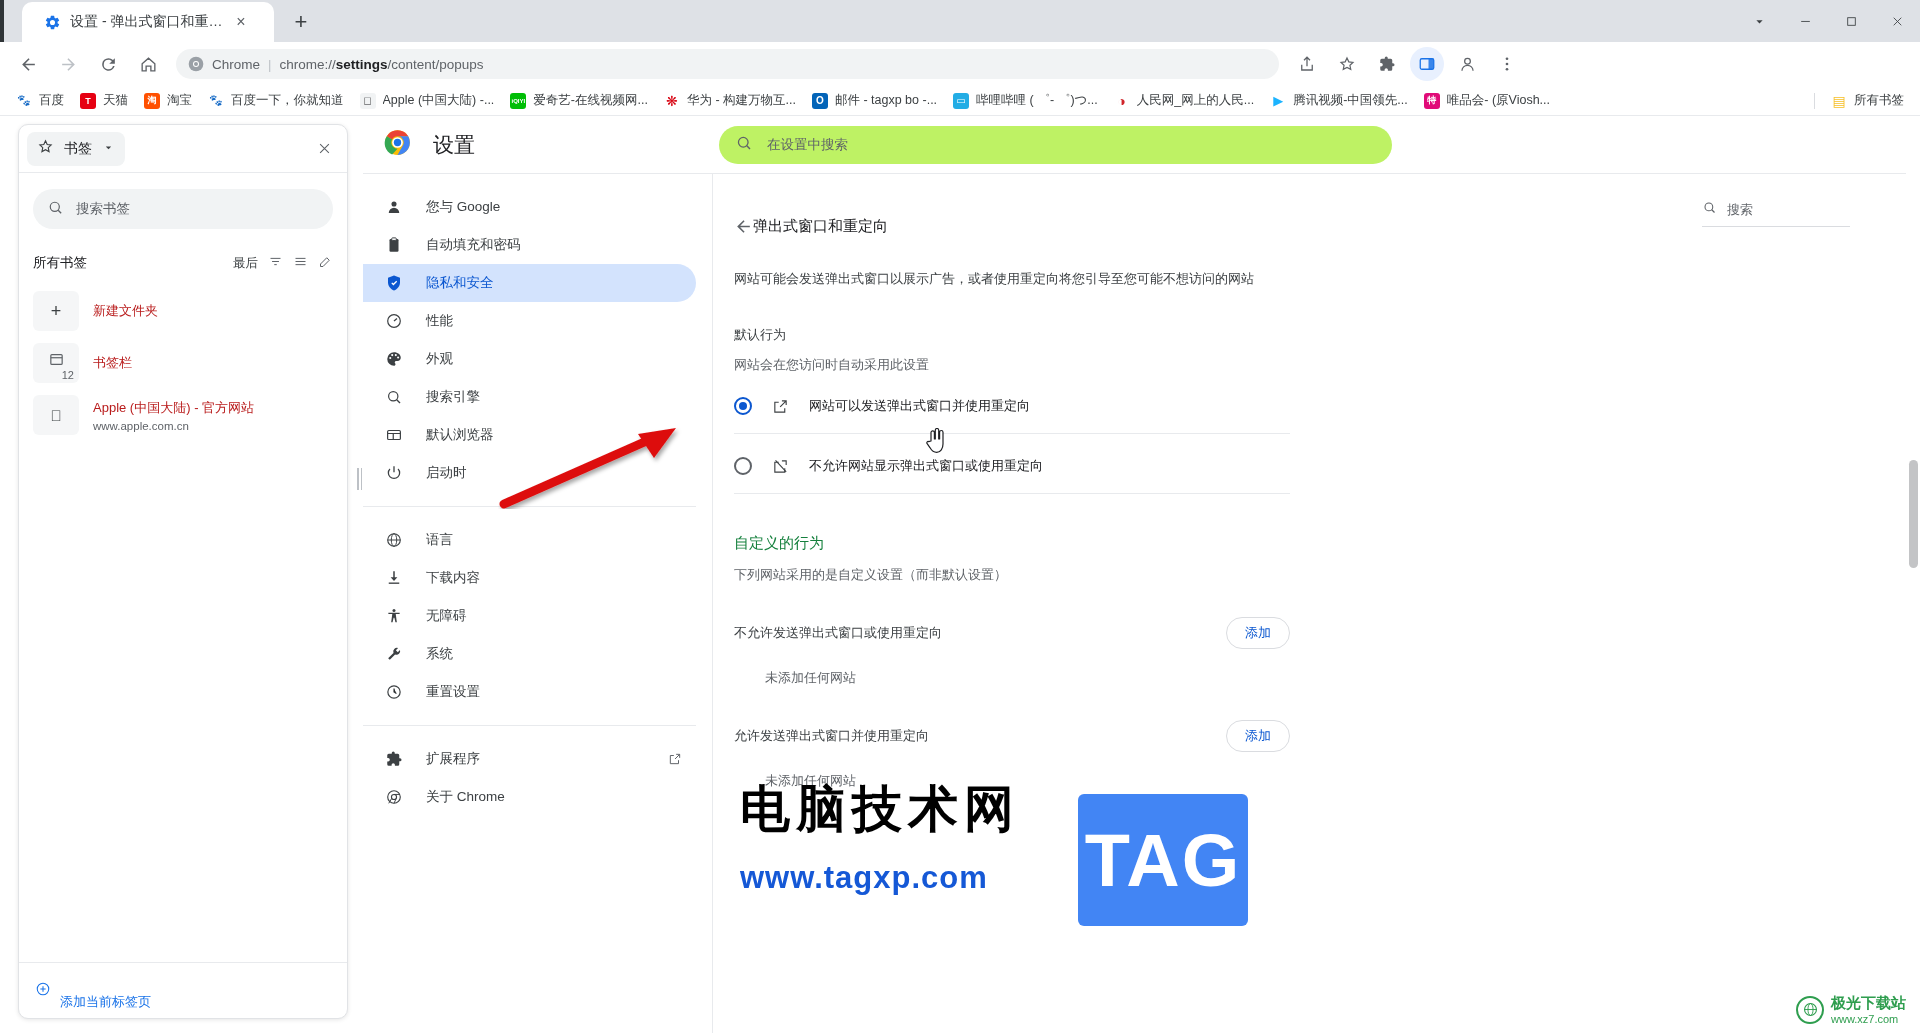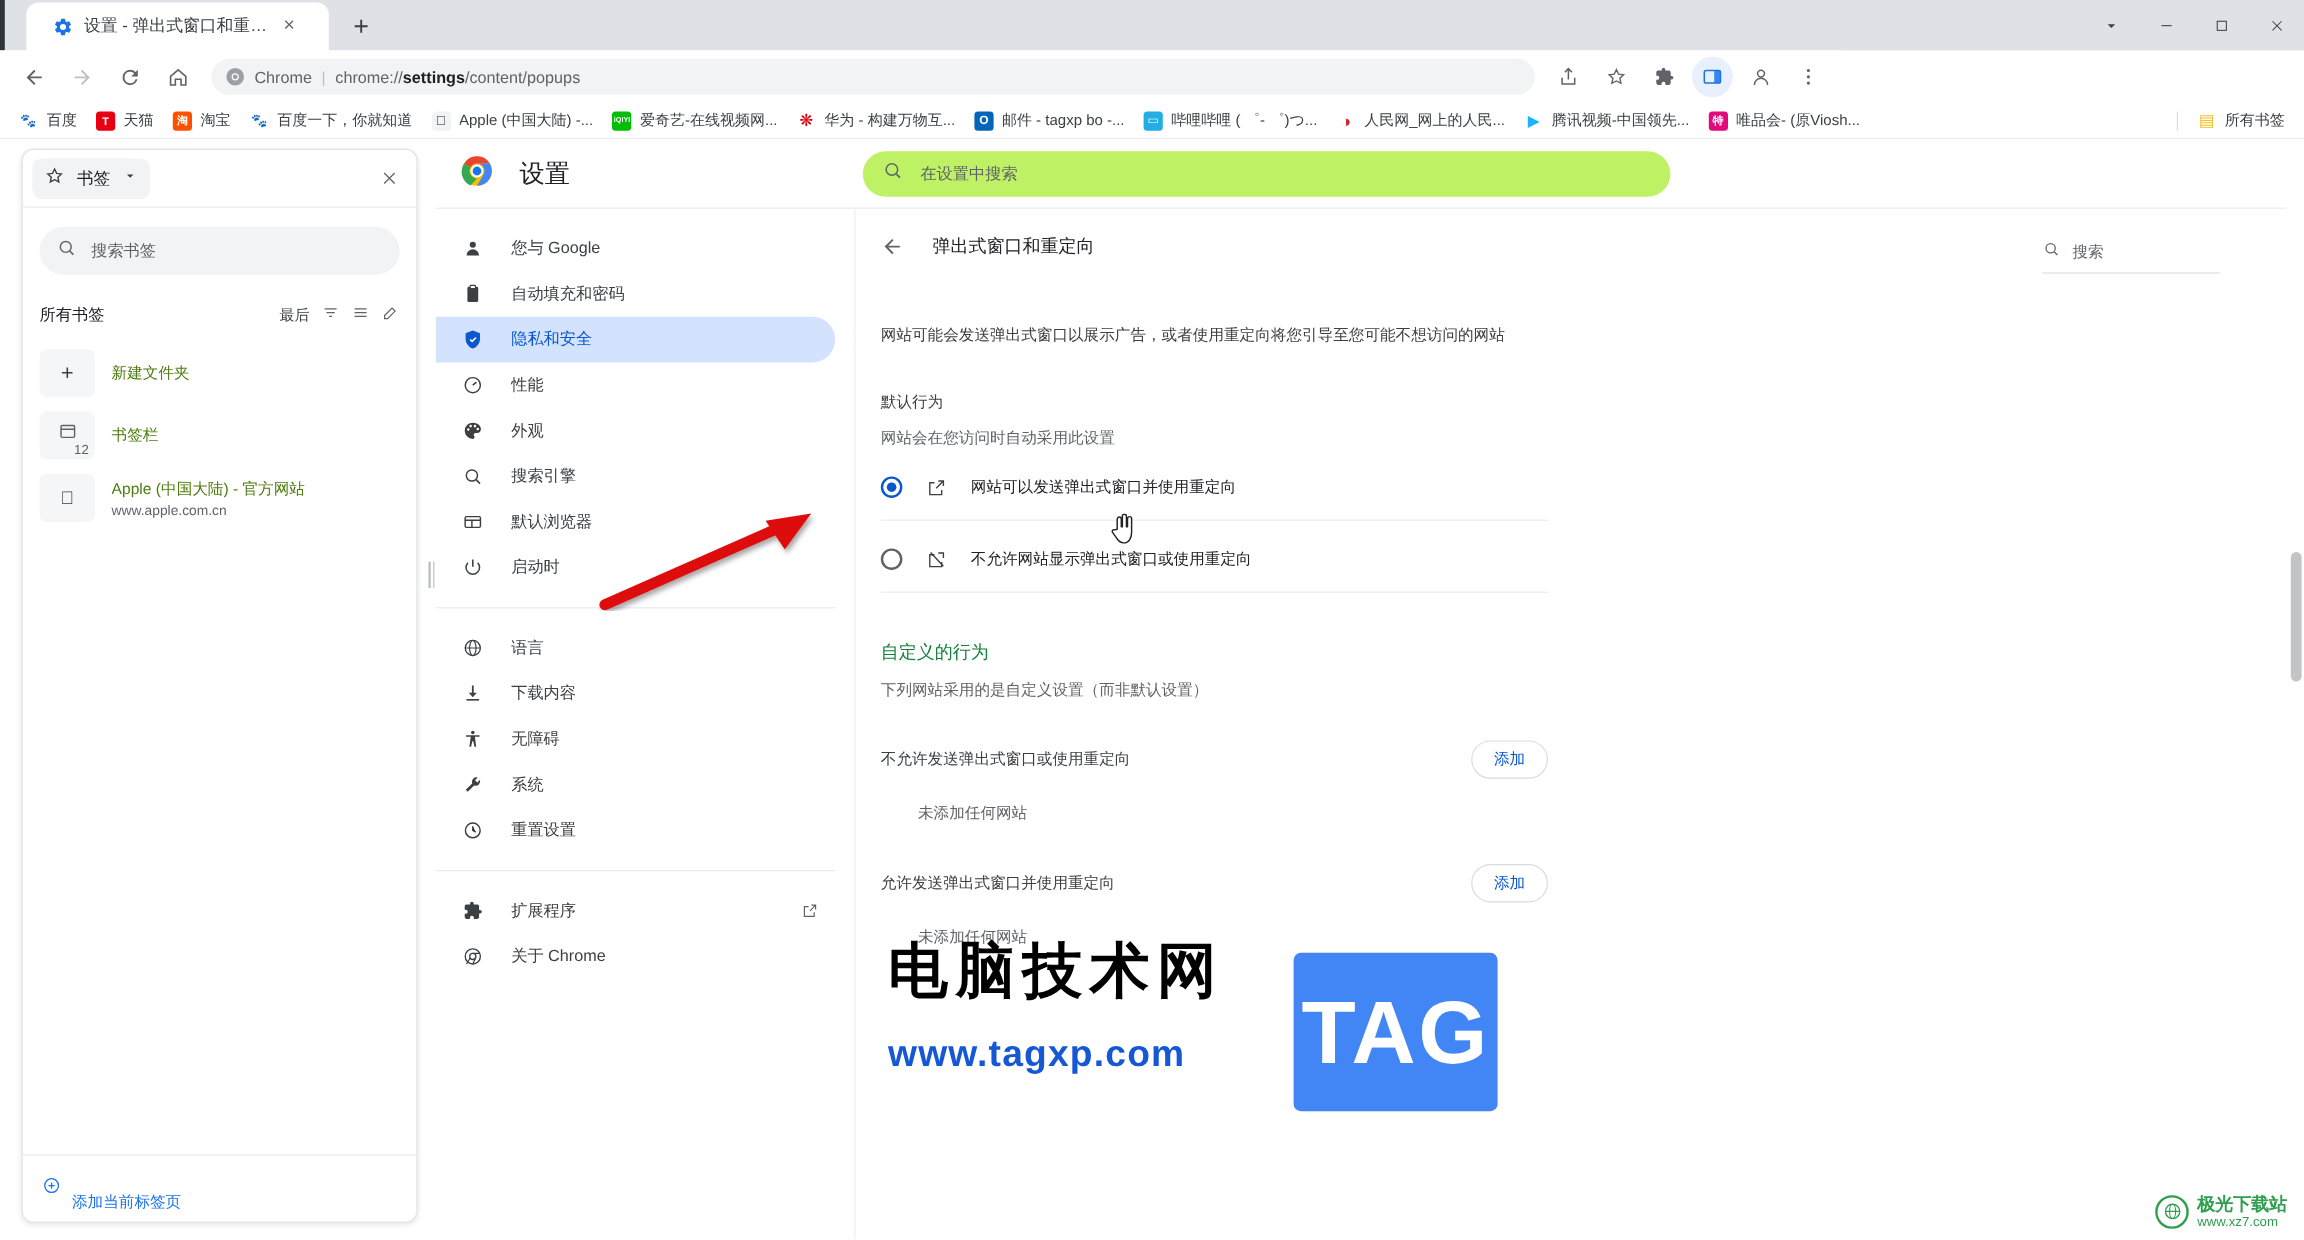--- a/index.html
+++ b/index.html
@@ -138,21 +138,21 @@
     min-height: 46px; flex: 0 0 auto;
   }
   .sp-thumb {
     width: 46px; height: 40px; border-radius: 6px; background: #f5f6f7;
     display: flex; flex-direction: column; align-items: center;
     justify-content: center; flex: 0 0 auto; color: #5f6368;
     font-size: 11px; position: relative;
   }
   .sp-thumb .cnt { position: absolute; right: 5px; bottom: 2px; font-size: 11px; color: #5f6368; }
   .sp-row .texts { display: flex; flex-direction: column; min-width: 0; }
-  .sp-row .t1 { font-size: 13px; color: #4d7c0f; white-space: nowrap; overflow: hidden; text-overflow: ellipsis; }
+  .sp-row .t1 { font-size: 13px; color: #b91c1c; white-space: nowrap; overflow: hidden; text-overflow: ellipsis; }
   .sp-row .t2 { font-size: 11.5px; color: #5f6368; margin-top: 3px; }
   .sp-footer {
     margin-top: auto; border-top: 1px solid #e8eaed; height: 56px;
     display: flex; align-items: center; padding: 0 16px; gap: 9px; flex: 0 0 auto;
   }
   .sp-footer .lbl { font-size: 13px; color: #1a73e8; margin-top: 23px; }
 
   
   .settings {
     position: absolute; left: 363px; top: 0; width: 1557px; height: 917px;
@@ -177,21 +177,21 @@
     padding-left: 21px; margin-right: 16px;
     border-radius: 0 19px 19px 0; color: #3c4043; font-size: 13.5px;
   }
   .nav-item.sel { background: #d3e3fd; color: #0b57d0; }
   .nav-item .ico { width: 20px; display: flex; align-items: center; justify-content: center; flex: 0 0 auto; }
   .nav-item .ext { margin-left: auto; margin-right: 14px; color: #5f6368; display: flex; }
   .nav-sep { height: 1px; background: #e8eaed; margin: 14px 16px 14px 0; }
 
   .st-main { flex: 1 1 auto; position: relative; background: #fff; }
   .main-inner { width: 556px; margin-left: 21px; padding-top: 22px; }
-  .mh { display: flex; align-items: flex-start; gap: 24px; height: 40px; }
+  .mh { display: flex; align-items: flex-end; height: 40px; }
   .mh .back { color: #5f6368; font-size: 17px; display: flex; }
   .mh .ttl { font-size: 15px; color: #202124; }
   .mh-search {
     position: absolute; right: 70px; top: 26px; width: 148px;
     border-bottom: 1px solid #dadce0; display: flex; align-items: center;
     gap: 10px; padding-bottom: 7px;
   }
   .mh-search .ph { font-size: 13px; color: #5f6368; }
   .desc { font-size: 13px; color: #3c4043; margin-top: 33px; line-height: 1.5; }
   .sec-title { font-size: 13px; color: #3c4043; margin-top: 37px; }

